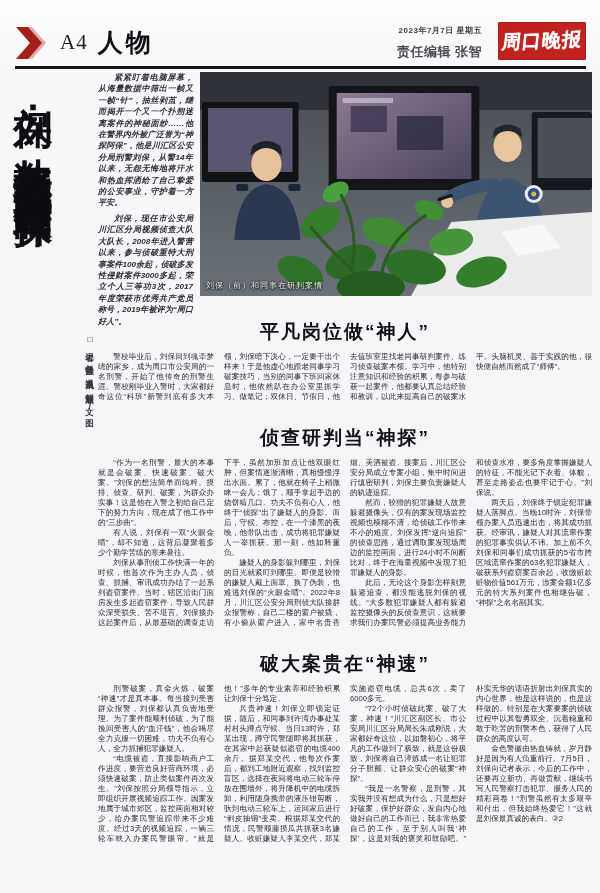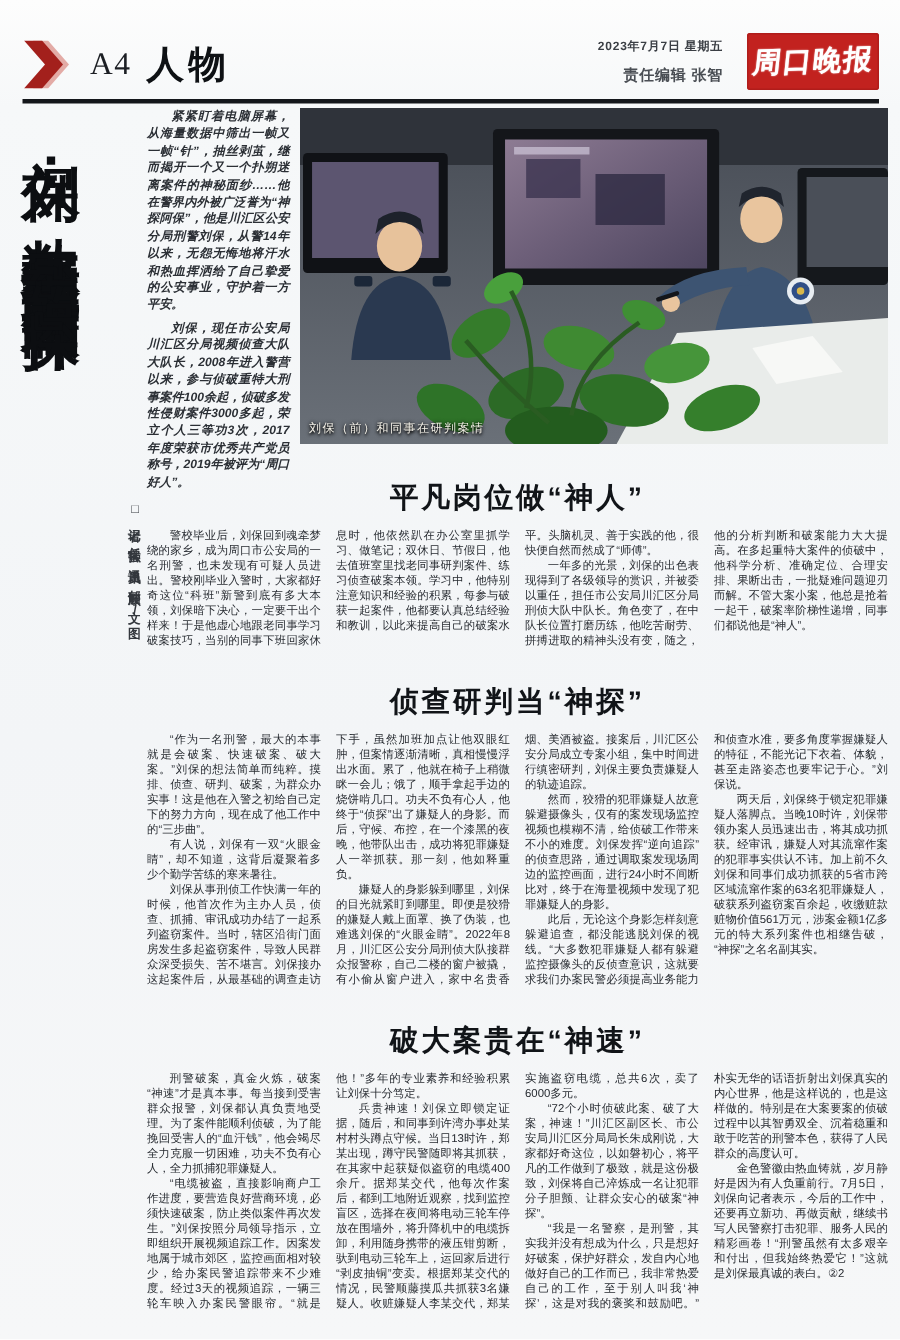--- a/index.html
+++ b/index.html
@@ -15,21 +15,21 @@
     background:linear-gradient(180deg,#fdfdfd 0%,#f6f8f9 8%,#f3f5f7 55%,#f6f7f8 100%);
   }
   
   .hdr{position:absolute;top:24px;left:16px;right:14px;height:40px;}
   .hdr-left{position:absolute;left:0;top:2px;display:flex;align-items:center;gap:10px;}
   .chev{width:34px;height:32px;}
   .edition{font-family:"Liberation Serif","DejaVu Serif",serif;font-size:21px;color:#1c1f24;letter-spacing:1px;}
   .secname{font-size:25px;font-weight:900;color:#0e1114;letter-spacing:3px;}
   .hdr-mid{position:absolute;right:104px;top:1px;text-align:right;}
   .dateline{font-size:8px;color:#3a3e44;font-weight:700;letter-spacing:.5px;}
-  .editorline{font-size:10px;color:#4a4e54;margin-top:7px;font-weight:700;letter-spacing:.5px;}
+  .editorline{font-size:13px;color:#4a4e54;margin-top:7px;font-weight:700;letter-spacing:.5px;}
   .masthead{
     position:absolute;right:0;top:-2px;width:88px;height:38px;
     background:#c2221f;border-radius:2px;display:flex;align-items:center;justify-content:center;
     box-shadow:0 0 0 1px #b01d1b inset;
   }
   .masthead span{
     color:#fff;font-size:19px;font-weight:900;letter-spacing:1px;
     transform:skewX(-8deg) rotate(-2deg);text-shadow:0 0 1px #fff;
   }
   .rule{position:absolute;top:66px;left:15px;right:14px;height:3px;background:#14171b;}
@@ -175,22 +175,21 @@
             <path d="M150 200 q10 -40 -10 -78 M180 205 q5 -35 45 -62 M165 210 q-30 -25 -55 -55" stroke="#2a5c22" stroke-width="3" fill="none"></path>
           </g>
         </svg>
         <figcaption class="caption">刘保（前）和同事在研判案情</figcaption>
       </figure>
     </div>
 
     <section>
       <h2 class="sec">平凡岗位做“神人”</h2>
       <div class="cols">
-        <p>警校毕业后，刘保回到魂牵梦绕的家乡，成为周口市公安局的一名刑警，也未发现有可疑人员进出。警校刚毕业入警时，大家都好奇这位“科班”新警到底有多大本领，刘保暗下决心，一定要干出个样来！于是他虚心地跟老同事学习破案技巧，当别的同事下班回家休息时，他依然趴在办公室里抓学习、做笔记；双休日、节假日，他去值班室里找老同事研判案件、练习侦查破案本领。学习中，他特别注意知识和经验的积累，每参与破获一起案件，他都要认真总结经验和教训，以此来提高自己的破案水平。头脑机灵、善于实践的他，很快便自然而然成了“师傅”。</p>
-        <p>一年多的光景，刘保的出色表现得到了各级领导的赏识，并被委以重任，担任市公安局川汇区分局刑侦大队中队长。角色变了，在中队长位置打磨历练，他吃苦耐劳、拼搏进取的精神头没有变，随之，他的分析判断和破案能力大大提高。在多起重特大案件的侦破中，他科学分析、准确定位、合理安排、果断出击，一批疑难问题迎刃而解。不管大案小案，他总是抢着一起干，破案率阶梯性递增，同事们都说他是“神人”。</p>
+        <p>警校毕业后，刘保回到魂牵梦绕的家乡，成为周口市公安局的一名刑警，开始了他传奇的刑警生涯。警校刚毕业入警时，大家都好奇这位“科班”新警到底有多大本领，刘保暗下决心，一定要干出个样来！于是他虚心地跟老同事学习破案技巧，当别的同事下班回家休息时，他依然趴在办公室里抓学习、做笔记；双休日、节假日，他去值班室里找老同事研判案件、练习侦查破案本领。学习中，他特别注意知识和经验的积累，每参与破获一起案件，他都要认真总结经验和教训，以此来提高自己的破案水平。头脑机灵、善于实践的他，很快便自然而然成了“师傅”。</p>
       </div>
     </section>
 
     <section>
       <h2 class="sec">侦查研判当“神探”</h2>
       <div class="cols">
         <p>“作为一名刑警，最大的本事就是会破案、快速破案、破大案。”刘保的想法简单而纯粹。摸排、侦查、研判、破案，为群众办实事！这是他在入警之初给自己定下的努力方向，现在成了他工作中的“三步曲”。</p>
         <p>有人说，刘保有一双“火眼金睛”，却不知道，这背后凝聚着多少个勤学苦练的寒来暑往。</p>
         <p>刘保从事刑侦工作快满一年的时候，他首次作为主办人员，侦查、抓捕、审讯成功办结了一起系列盗窃案件。当时，辖区沿街门面房发生多起盗窃案件，导致人民群众深受损失、苦不堪言。刘保接办这起案件后，从最基础的调查走访下手，虽然加班加点让他双眼红肿，但案情逐渐清晰，真相慢慢浮出水面。累了，他就在椅子上稍微眯一会儿；饿了，顺手拿起手边的烧饼啃几口。功夫不负有心人，他终于“侦探”出了嫌疑人的身影。而后，守候、布控，在一个漆黑的夜晚，他带队出击，成功将犯罪嫌疑人一举抓获。那一刻，他如释重负。</p>
         <p>嫌疑人的身影躲到哪里，刘保的目光就紧盯到哪里。即便是狡猾的嫌疑人戴上面罩、换了伪装，也难逃刘保的“火眼金睛”。2022年8月，川汇区公安分局刑侦大队接群众报警称，自己二楼的窗户被撬，有小偷从窗户进入，家中名贵香烟、美酒被盗。接案后，川汇区公安分局成立专案小组，集中时间进行缜密研判，刘保主要负责嫌疑人的轨迹追踪。</p>

